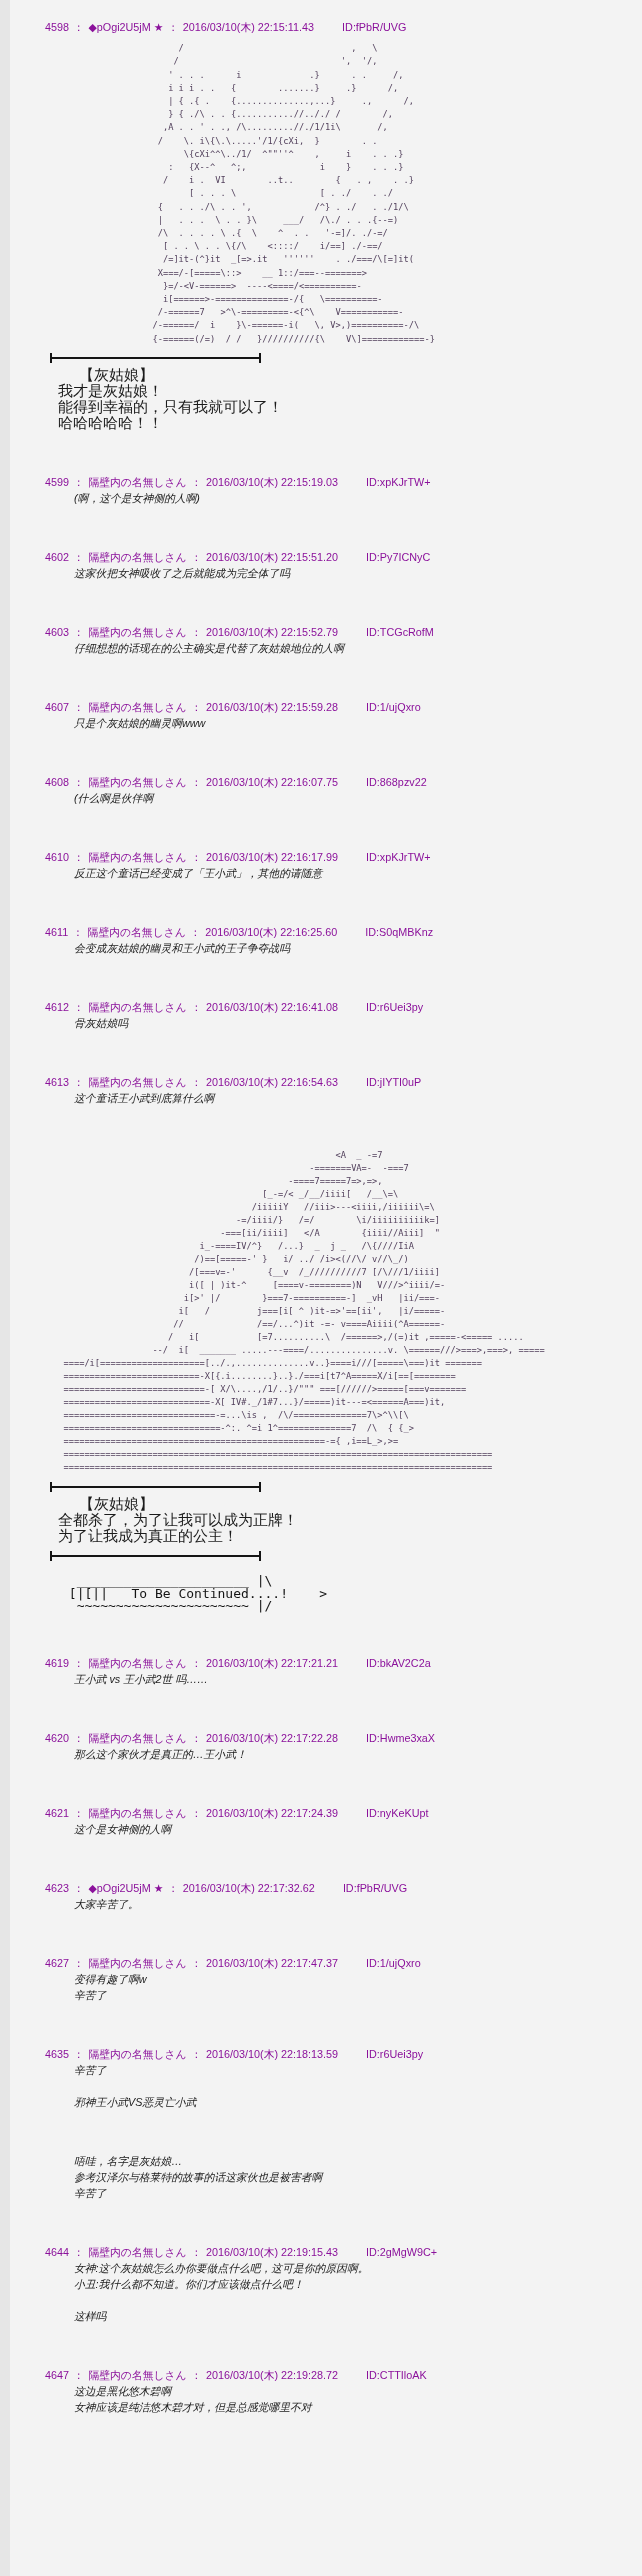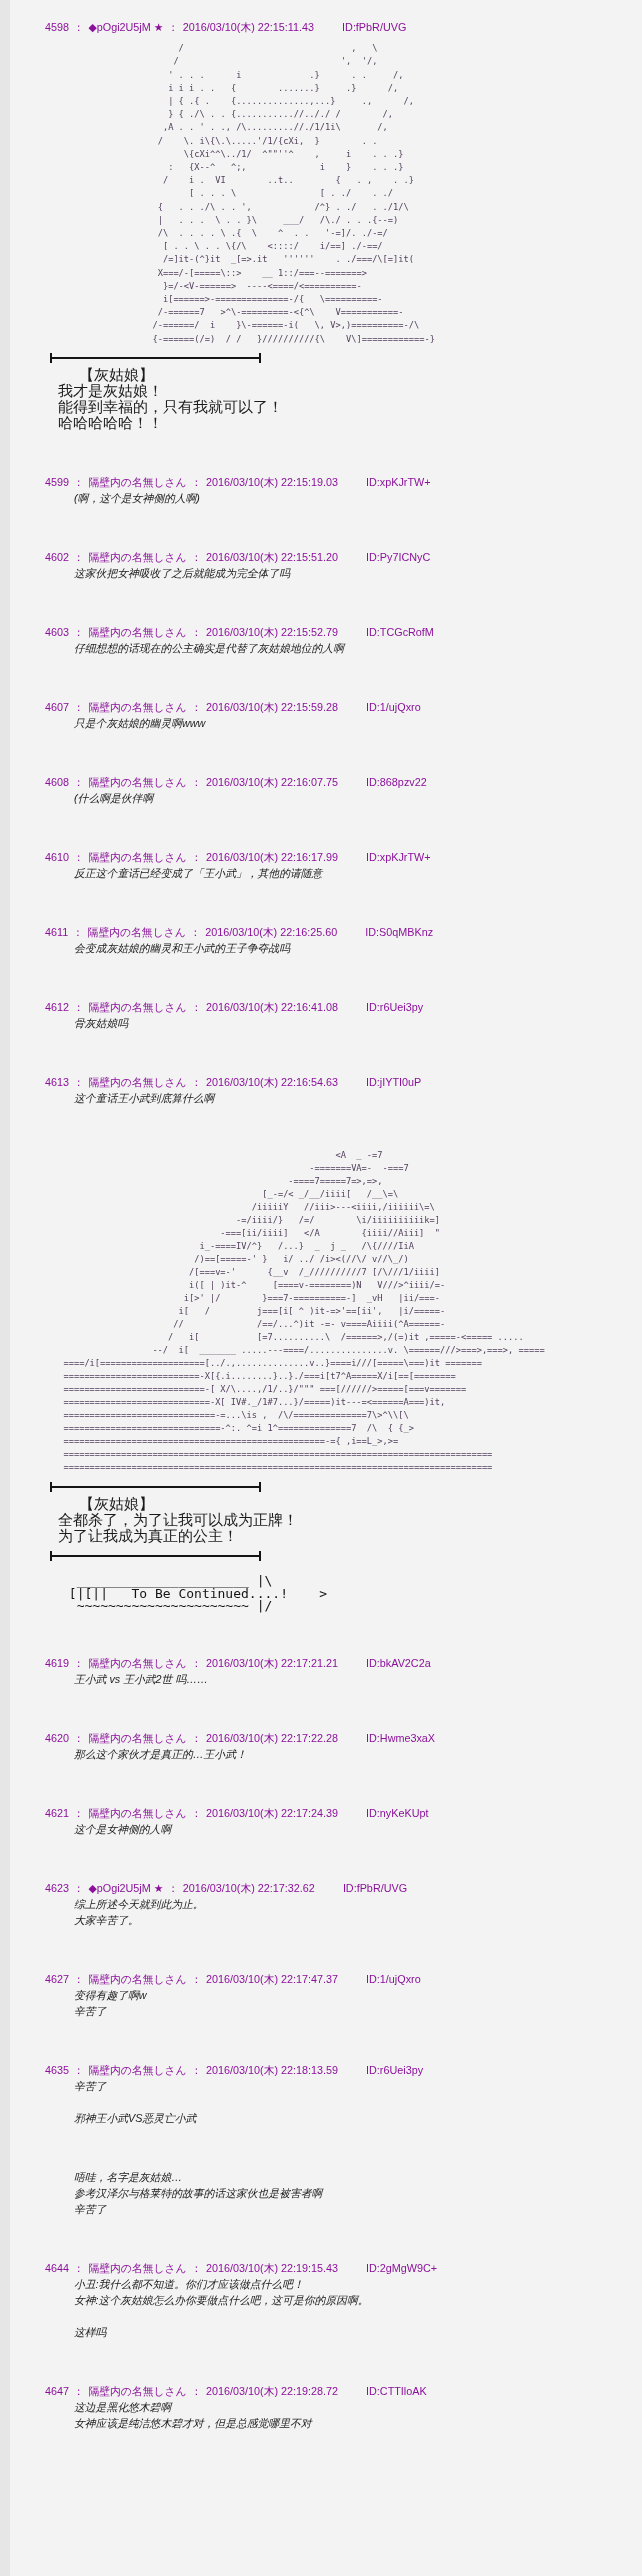--- a/index.html
+++ b/index.html
@@ -247,21 +247,20 @@
   <div class="pbody">
             <div>这个是女神侧的人啊</div>
           </div>
 </div>
   </section>
 
   <section class="post">
     <div class="phead"><span>4623</span><span class="colon">：</span><span>◆pOgi2U5jM ★</span><span class="colon">：</span><span>2016/03/10(木) 22:17:32.62</span><span class="pid">ID:fPbR/UVG</span></div>
     <div class="pcontent">
   <div class="pbody">
-            <div>综上所述今天就到此为止。</div>
             <div>大家辛苦了。</div>
           </div>
 </div>
   </section>
 
   <section class="post">
     <div class="phead"><span>4627</span><span class="colon">：</span><span>隔壁内の名無しさん</span><span class="colon">：</span><span>2016/03/10(木) 22:17:47.37</span><span class="pid">ID:1/ujQxro</span></div>
     <div class="pcontent">
   <div class="pbody">
             <div>变得有趣了啊w</div>
@@ -288,22 +287,22 @@
             <div>参考汉泽尔与格莱特的故事的话这家伙也是被害者啊</div>
             <div>辛苦了</div>
           </div>
 </div>
   </section>
 
   <section class="post">
     <div class="phead"><span>4644</span><span class="colon">：</span><span>隔壁内の名無しさん</span><span class="colon">：</span><span>2016/03/10(木) 22:19:15.43</span><span class="pid">ID:2gMgW9C+</span></div>
     <div class="pcontent">
   <div class="pbody">
+            <div>女神:这个灰姑娘怎么办你要做点什么吧，这可是你的原因啊。</div>
             <div>小丑:我什么都不知道。你们才应该做点什么吧！</div>
-            <div>女神:这个灰姑娘怎么办你要做点什么吧，这可是你的原因啊。</div>
             <div>&nbsp;</div>
             <div>这样吗</div>
           </div>
 </div>
   </section>
 
   <section class="post">
     <div class="phead"><span>4647</span><span class="colon">：</span><span>隔壁内の名無しさん</span><span class="colon">：</span><span>2016/03/10(木) 22:19:28.72</span><span class="pid">ID:CTTIloAK</span></div>
     <div class="pcontent">
   <div class="pbody">

